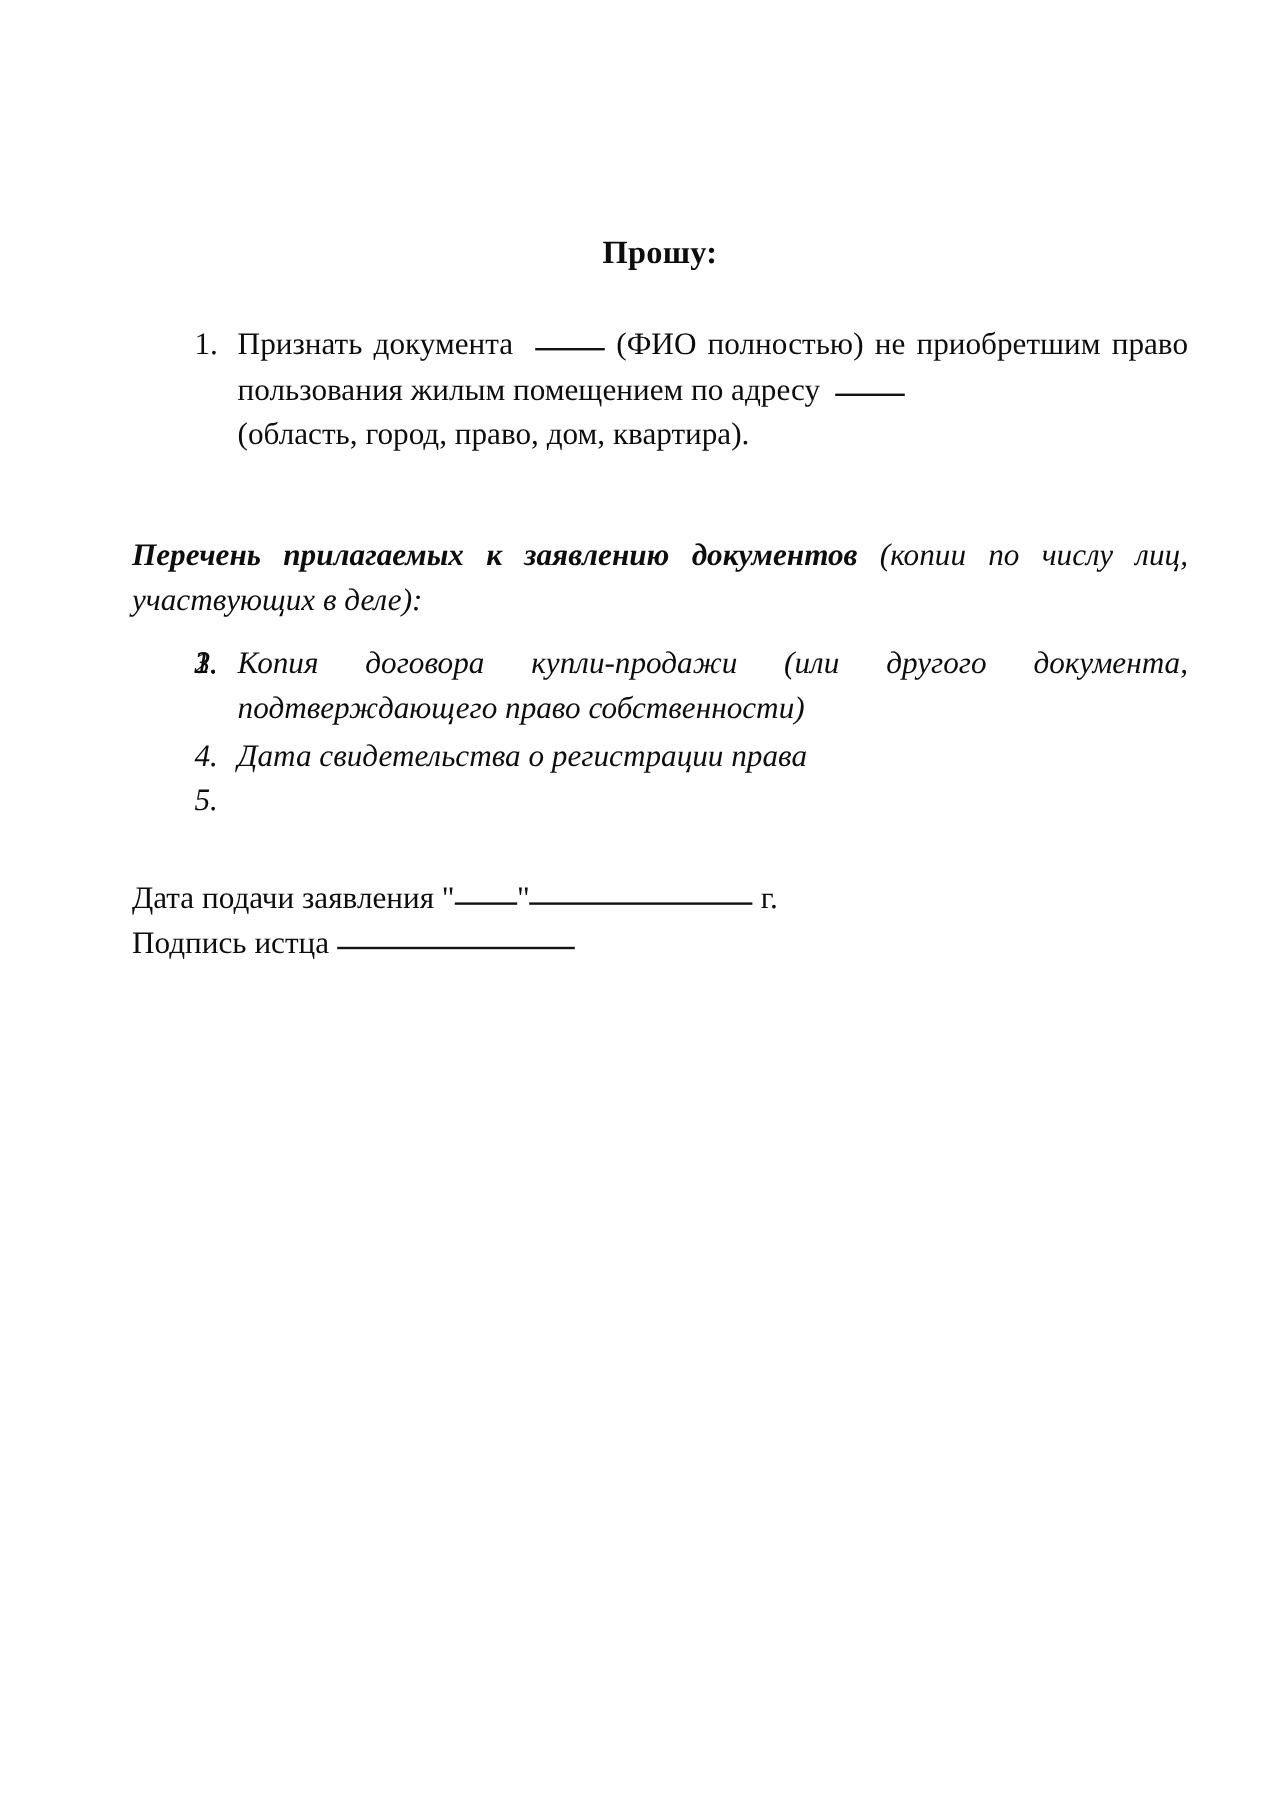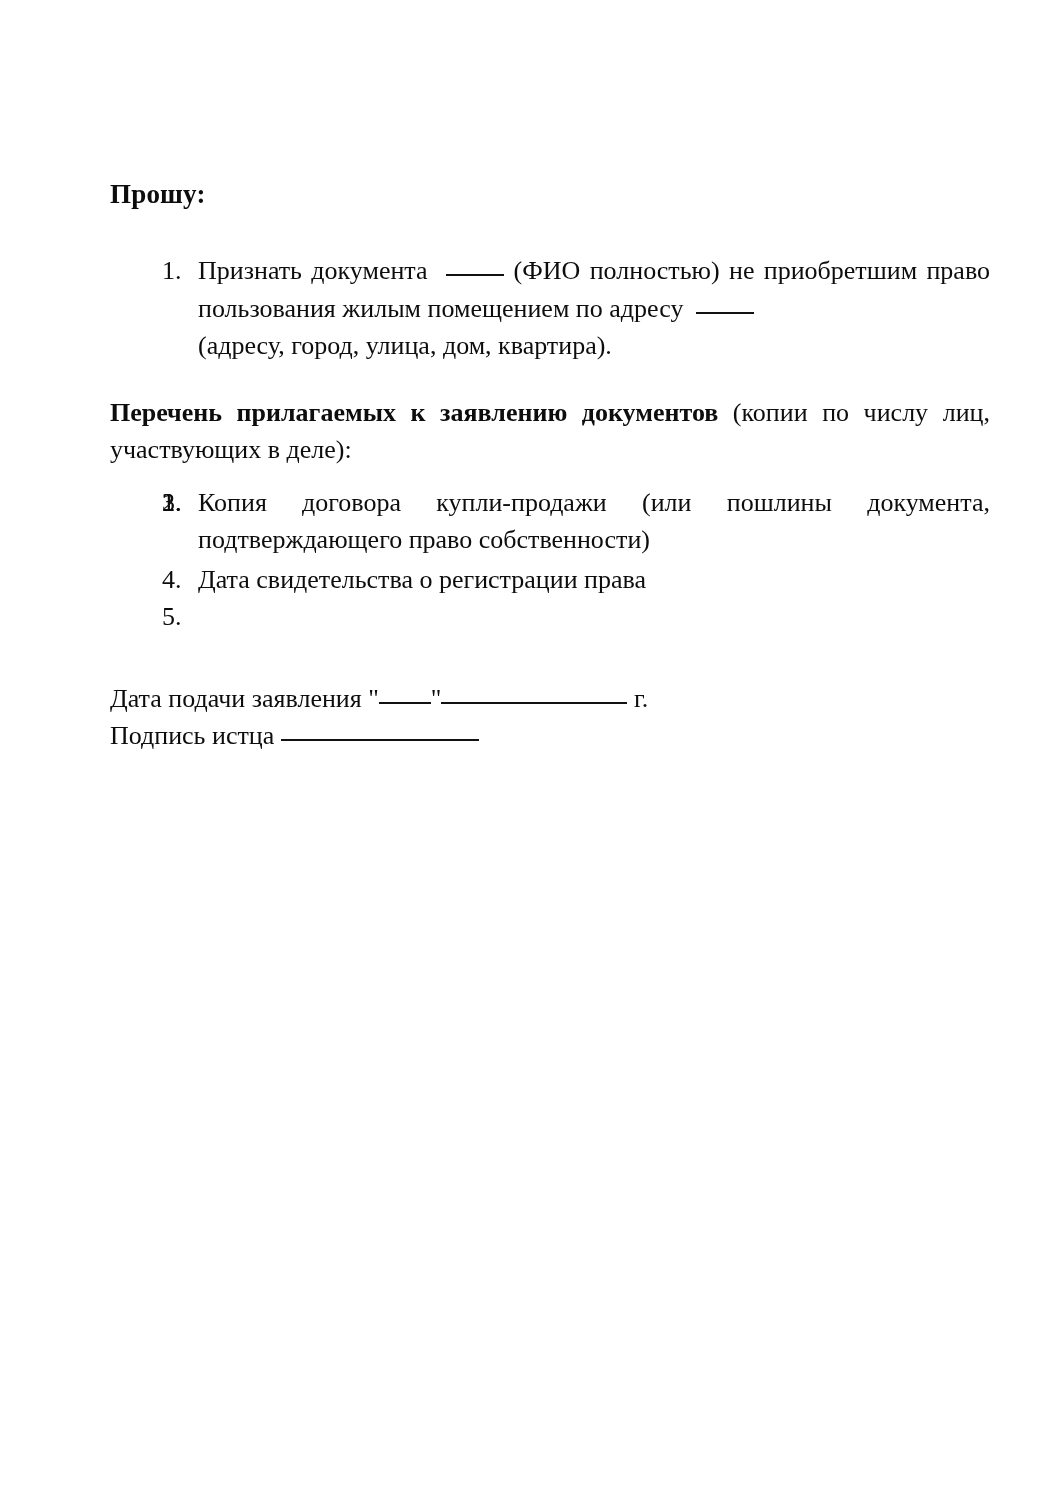--- a/index.html
+++ b/index.html
@@ -24,25 +24,26 @@
 
   
   .content {
     position: absolute;
     left: 110px;
     top: 178px;
     width: 880px;
   }
 
   .doc-title {
+    text-align: center;
     font-weight: bold;
     font-size: 27px;
     line-height: 1.2;
     letter-spacing: 0.2px;
-    margin: 0 0 42px 0;
+    margin: 16px 0 42px 0;
   }
 
   
   ol.request-list {
     list-style: none;
     margin: 0;
     padding: 0;
   }
 
   ol.request-list > li {
@@ -66,21 +67,22 @@
 
   .blank-inline {
     display: inline-block;
     border-bottom: 2px solid #121212;
     vertical-align: 3px;
   }
   .blank-w4 { width: 58px; }
 
   
   .attachments {
-    margin-top: 30px;
+    margin-top: 64px;
+    font-style: italic;
   }
 
   .attachments-heading {
     font-size: 26px;
     line-height: 1.43;
     text-align: justify;
     text-justify: inter-word;
     margin: 0;
   }
   .attachments-heading .strong {
@@ -147,40 +149,40 @@
 <body>
 
 <div class="page">
   <div class="content">
 
     <div class="doc-title">Прошу:</div>
 
     <ol class="request-list">
       <li>
         <span class="marker">1.</span><span>Признать документа</span>&nbsp;&nbsp;<span class="blank-inline blank-w4"></span>&nbsp;<span>(ФИО полностью) не приобретшим право пользования жилым помещением по адресу</span>&nbsp;&nbsp;<span class="blank-inline blank-w4"></span>
-        <br><span>(адресу, город, улица, дом, квартира).</span>
+        <br><span>(область, город, право, дом, квартира).</span>
       </li>
     </ol>
 
     <div class="attachments">
 
       <p class="attachments-heading"><span class="strong">Перечень прилагаемых к заявлению документов</span><span> (копии по числу лиц, участвующих в деле):</span></p>
 
       <ol class="attachment-list">
 
         <li class="nowrap-line">
           <span class="marker">1.</span>
         </li>
 
         <li class="nowrap-line">
           <span class="marker">2.</span>
         </li>
 
         <li class="justified-wrap">
-          <span class="marker">3.</span><span>Копия договора купли-продажи (или пошлины документа, подтверждающего право собственности)</span>
+          <span class="marker">3.</span><span>Копия договора купли-продажи (или другого документа, подтверждающего право собственности)</span>
         </li>
 
         <li class="nowrap-line after-wrap">
           <span class="marker">4.</span><span>Дата свидетельства о регистрации права</span>
         </li>
 
         <li class="nowrap-line">
           <span class="marker">5.</span>
         </li>
 

